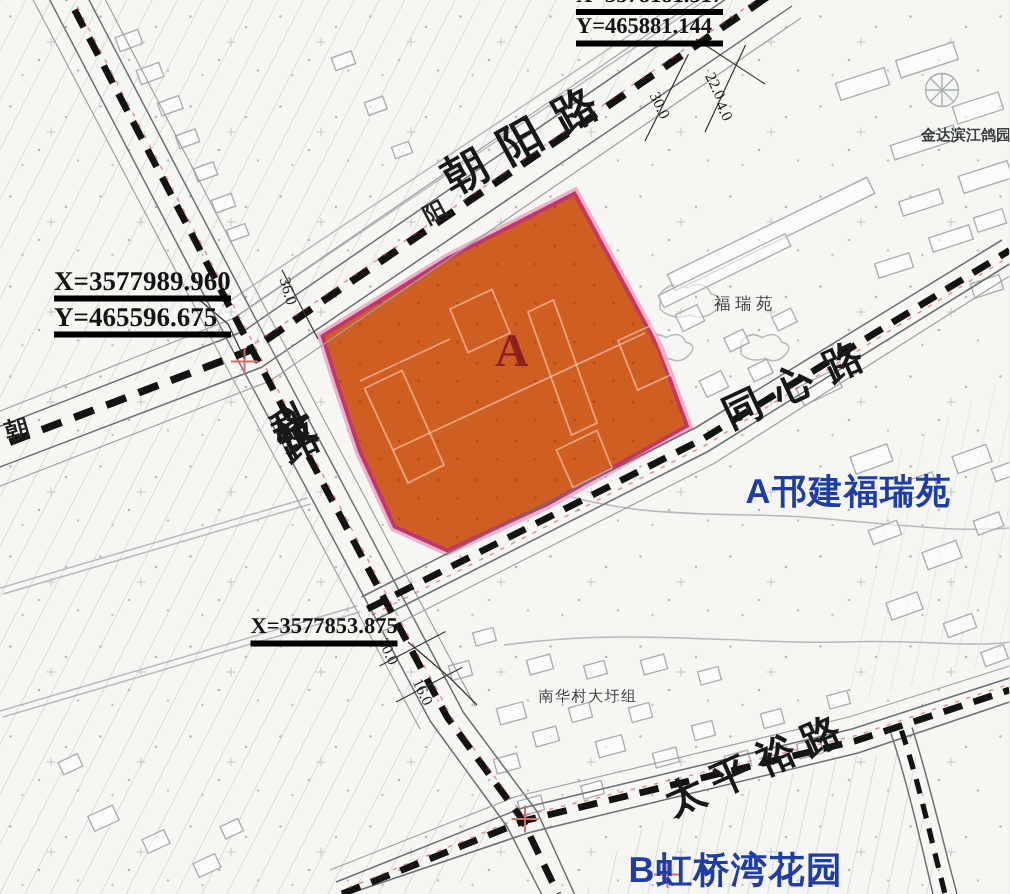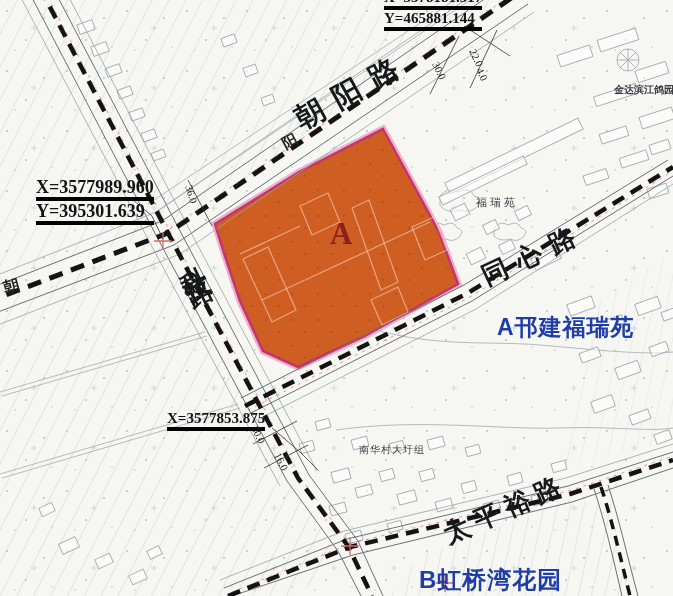--- a/index.html
+++ b/index.html
@@ -17,21 +17,21 @@
   #lbl-yang-small{left:279px;top:137px;font-size:15px;font-weight:bold;transform:rotate(-28deg);color:#222;}
   #lbl-chao-left{left:1px;top:279px;font-size:16px;font-weight:bold;transform:rotate(-16deg);color:#222;}
   
   .legend{font-weight:bold;color:#1f3da8;}
   #lbl-legend-a{left:497px;top:297px;font-size:23px;letter-spacing:1px;}
   #lbl-legend-b{left:419px;top:564px;font-size:24px;letter-spacing:1px;text-align:center;}
   
   .poi{color:#3a3e42;}
   #lbl-furuiyuan{left:476px;top:195px;font-size:11px;letter-spacing:3px;}
   #lbl-jinda{left:614px;top:83px;font-size:10px;letter-spacing:0px;font-weight:bold;}
-  #lbl-nanhua{left:359px;top:443px;font-size:10px;letter-spacing:1px;}
+  #lbl-nanhua{left:359px;top:457px;font-size:10px;letter-spacing:1px;}
   
   #lbl-site-a{left:330px;top:216px;font-family:"Liberation Serif",serif;font-size:31px;
               color:#8b2020;font-weight:bold;}
   
   .coord{font-family:"Liberation Serif",serif;color:#141414;line-height:1.12;}
   .coord span{display:block;border-bottom:4px solid #000000;padding-bottom:0px;font-weight:bold;}
   #coord-top{left:384px;top:-11px;font-size:15px;}
   #coord-left{left:36px;top:177px;font-size:18px;}
   #coord-bottom{left:167px;top:410px;font-size:15px;}
   
@@ -233,21 +233,21 @@
   <div class="lbl poi" id="lbl-nanhua">南华村大圩组</div>
 
   <div class="lbl" id="lbl-site-a">A</div>
 
   <div class="lbl coord" id="coord-top">
     <span>X=3578181.517</span>
     <span>Y=465881.144</span>
   </div>
   <div class="lbl coord" id="coord-left">
     <span>X=3577989.960</span>
-    <span>Y=395301.639</span>
+    <span>Y=465596.675</span>
   </div>
   <div class="lbl coord" id="coord-bottom">
     <span>X=3577853.875</span>
   </div>
 
   <div class="lbl dim" id="dim-36">36.0</div>
   <div class="lbl dim" id="dim-30t">30.0</div>
   <div class="lbl dim" id="dim-22">22.0</div>
   <div class="lbl dim" id="dim-4">4.0</div>
   <div class="lbl dim" id="dim-30b">30.0</div>

